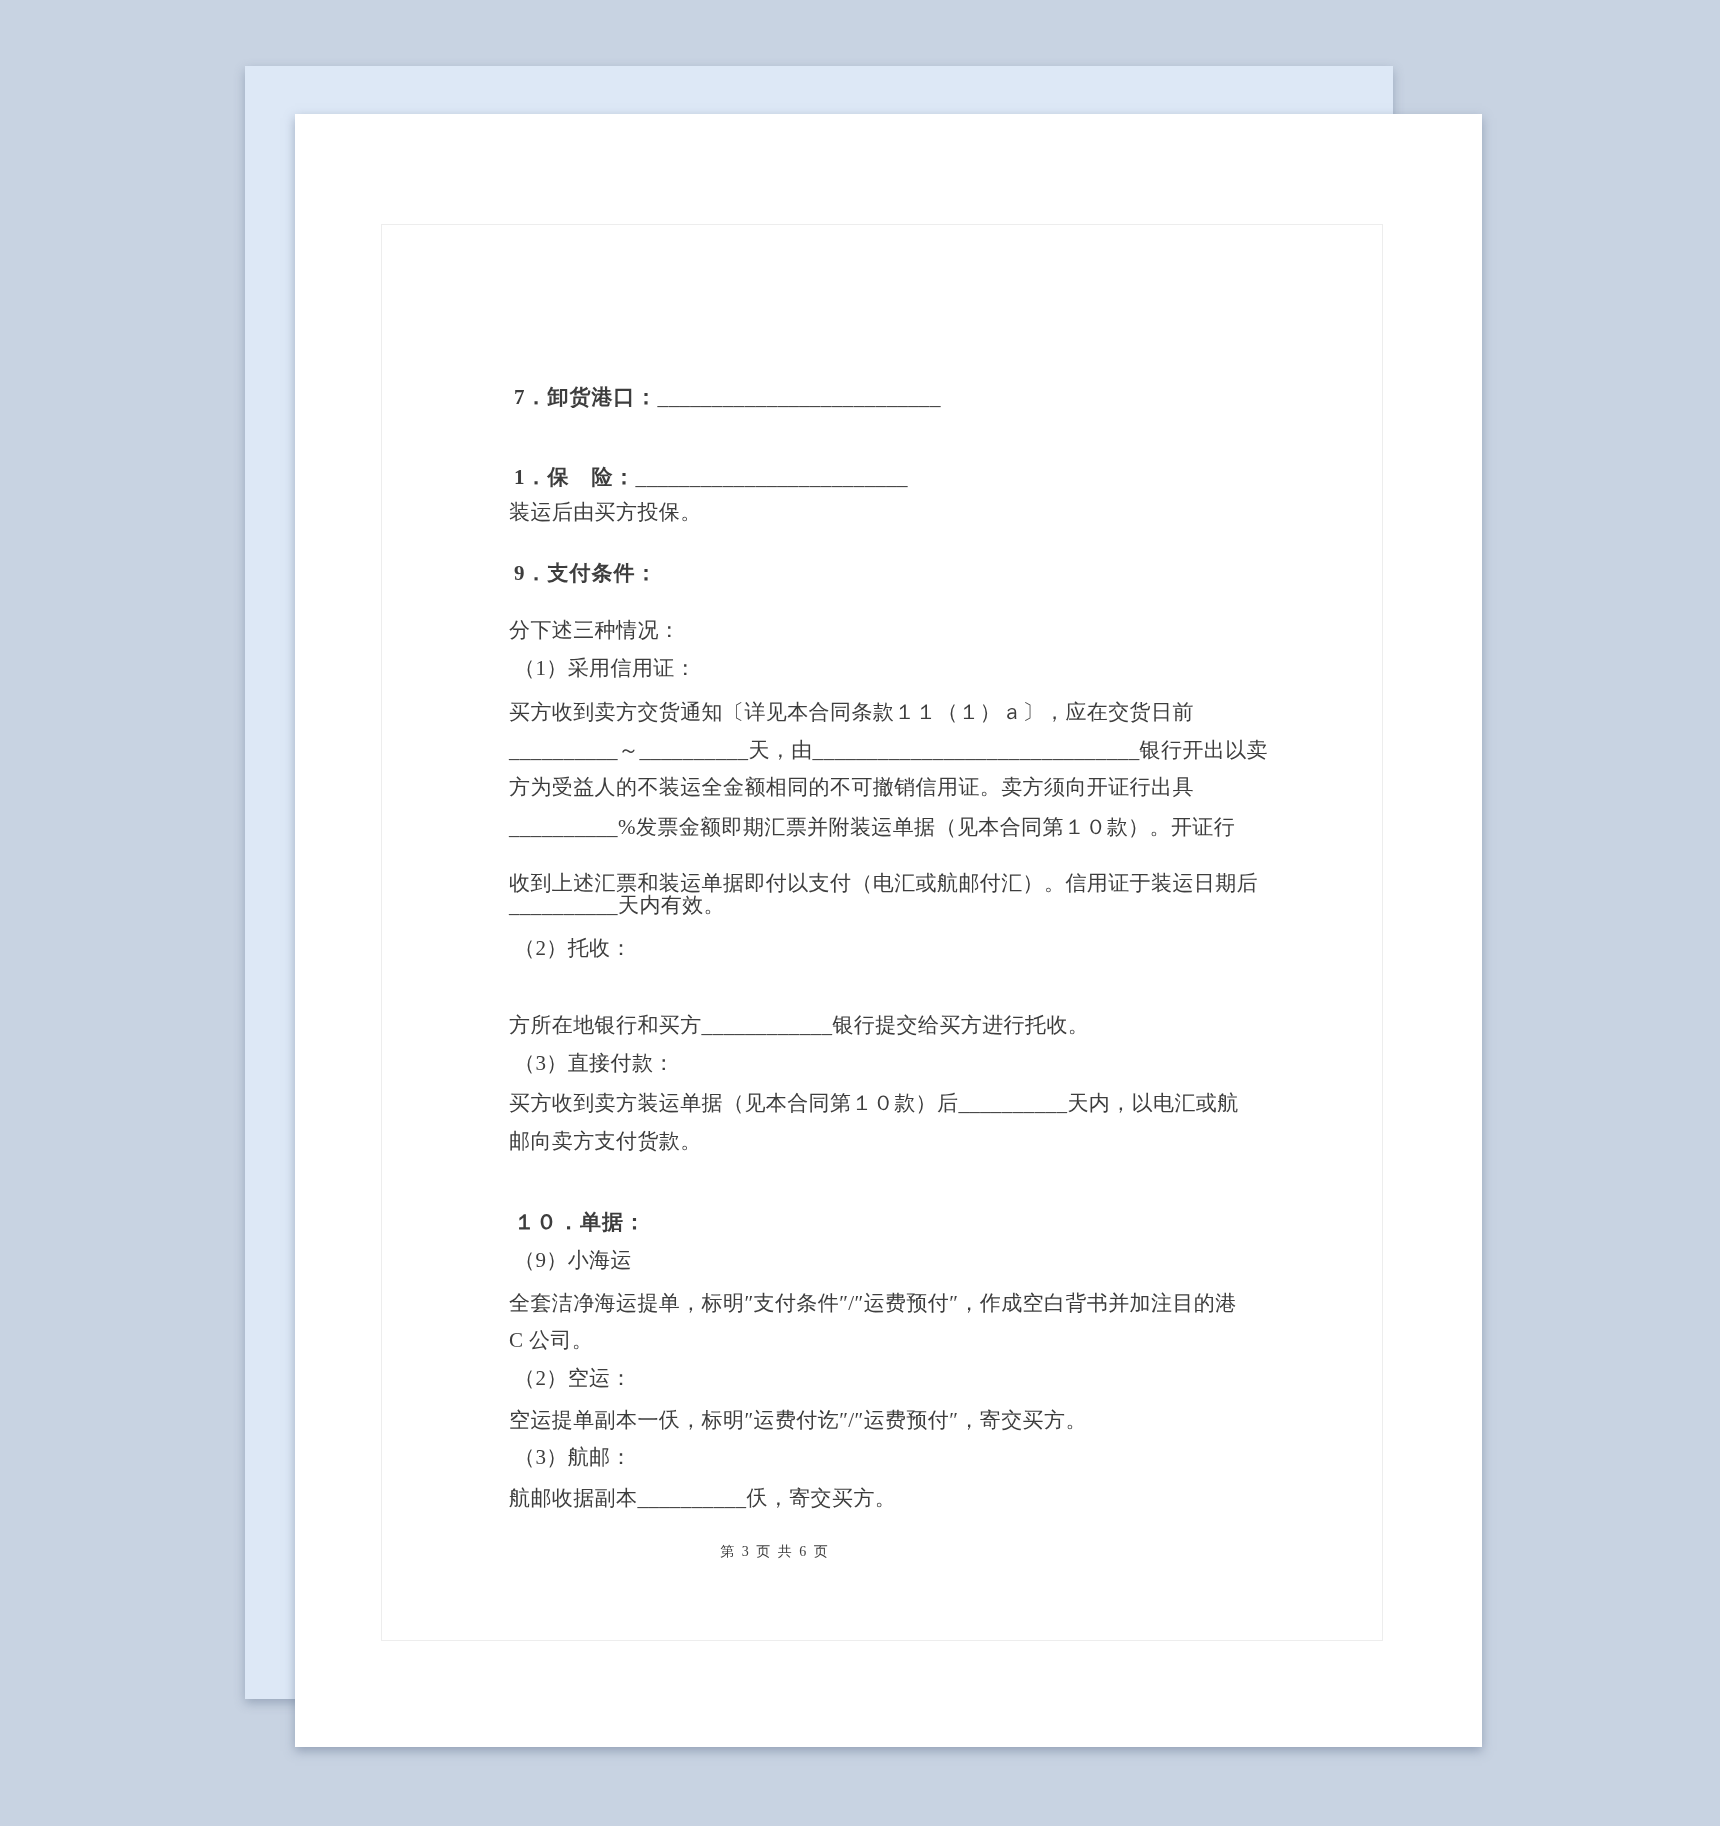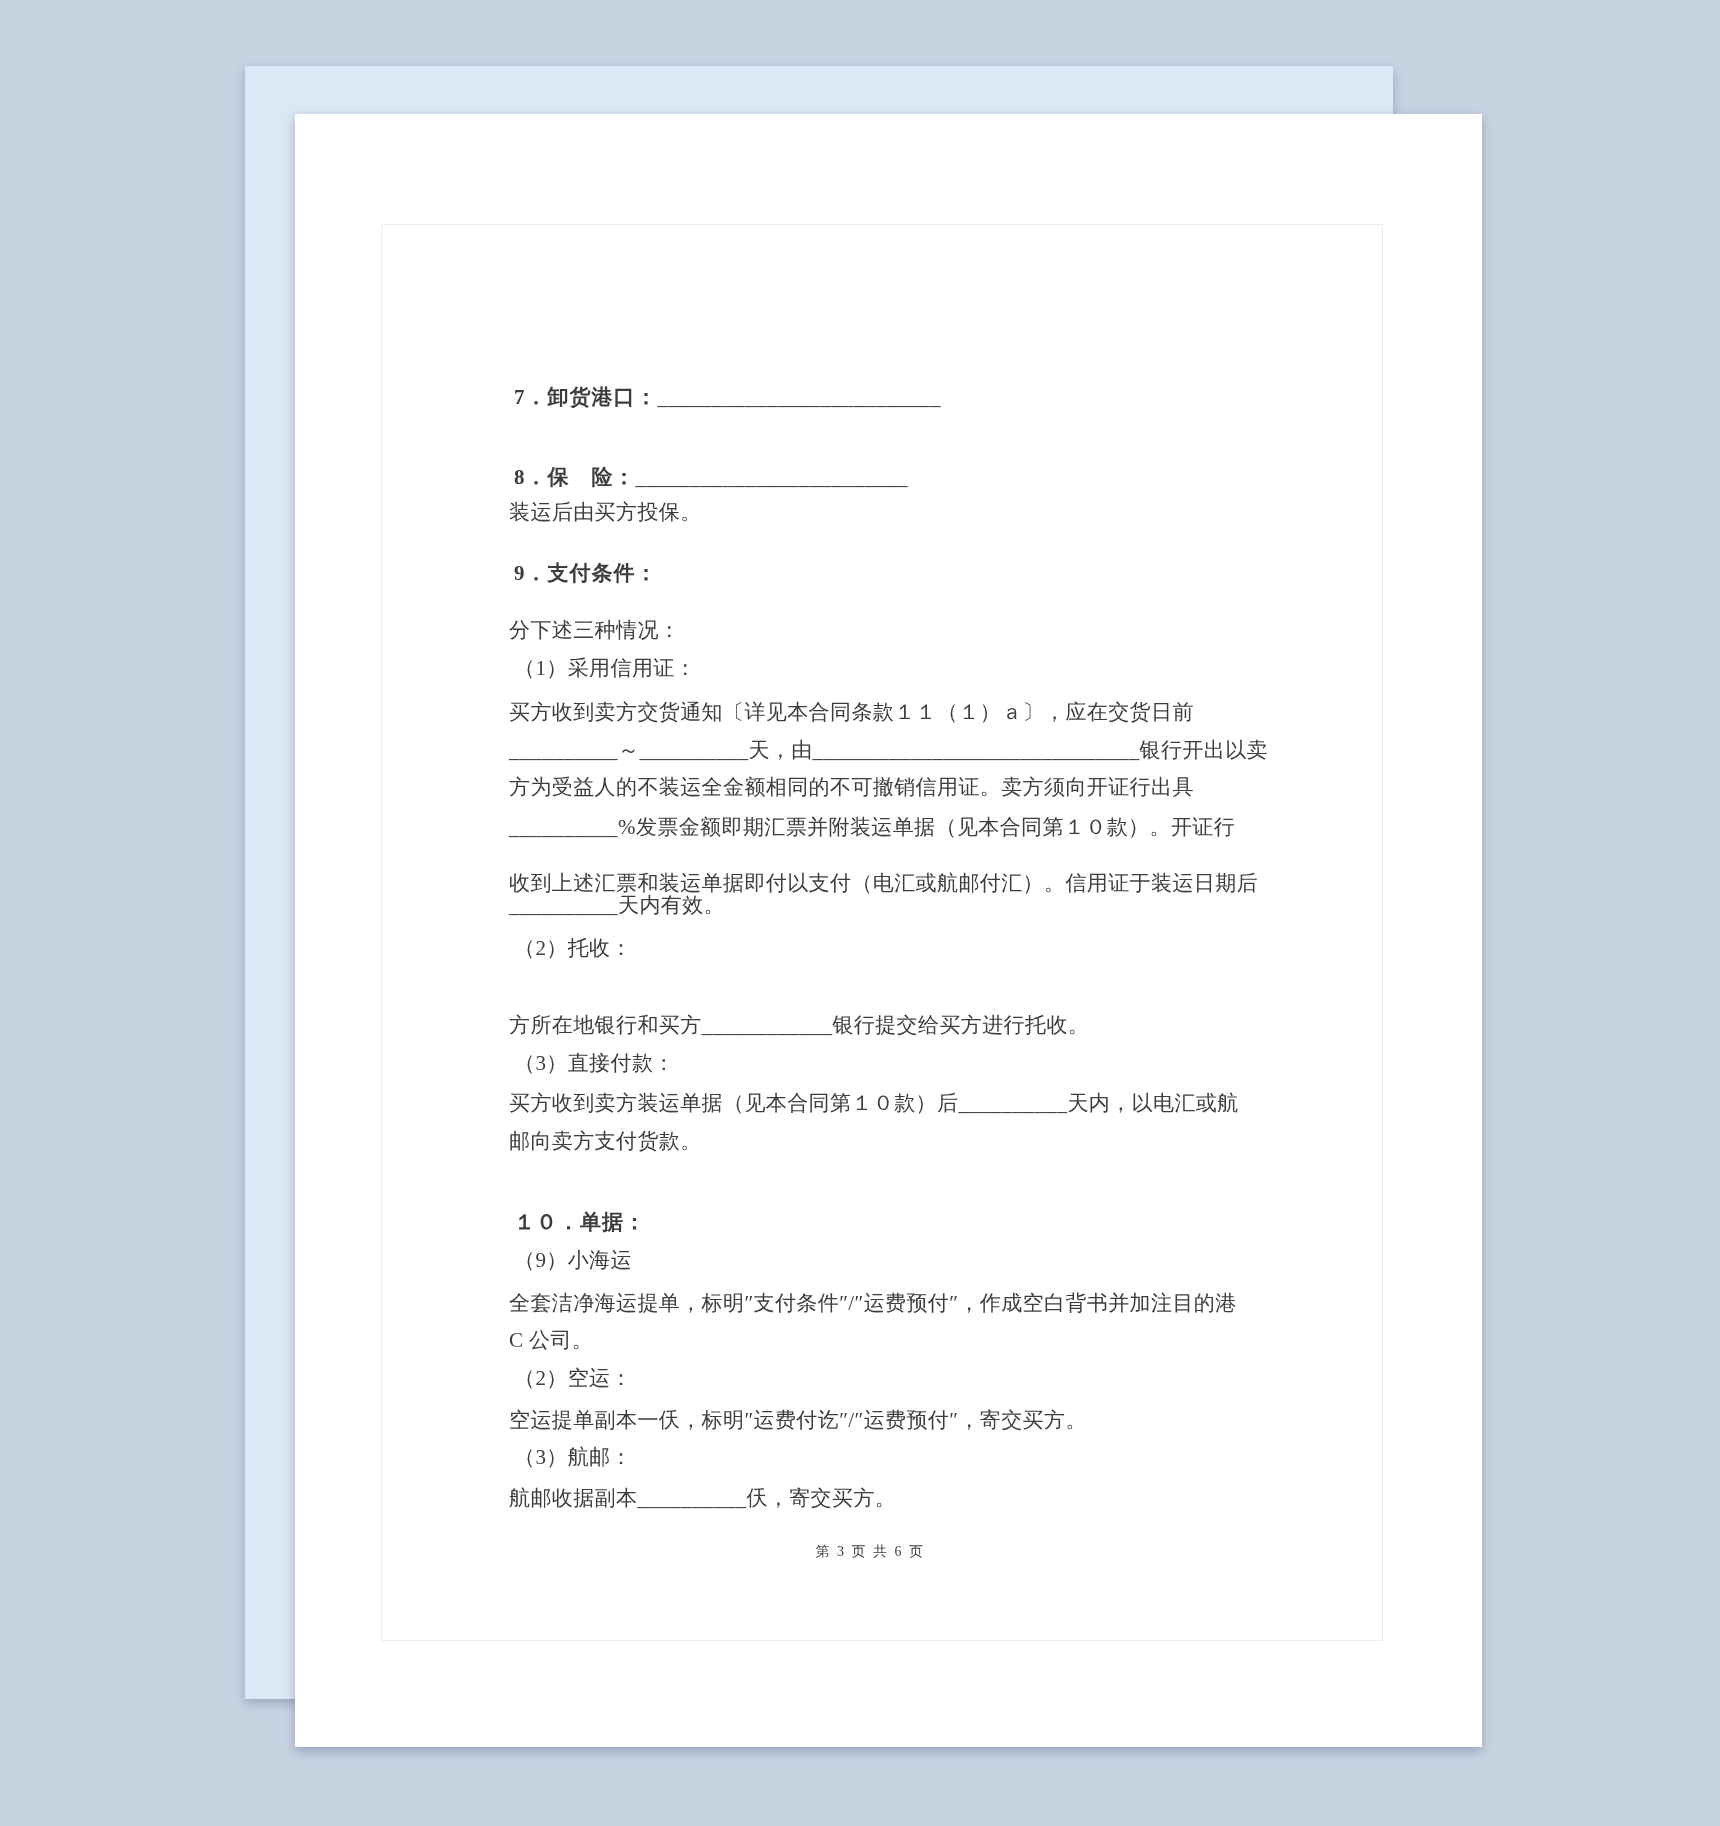--- a/index.html
+++ b/index.html
@@ -36,38 +36,38 @@
     font-size:21px;
     line-height:30px;
     color:#3d3d3d;
     letter-spacing:0.4px;
     white-space:nowrap;
   }
   .line b{font-weight:700;letter-spacing:1px;}
   .footer-line{
     position:absolute;
     top:1428px;left:330px;width:300px;
-    text-align:right;
+    text-align:center;
     font-size:14px;line-height:20px;
     letter-spacing:2px;
     color:#3d3d3d;
   }
 </style>
 </head>
 <body>
 
 <div class="canvas">
 
   <div class="back-page"></div>
 
   <div class="front-page">
     <div class="inner-box"></div>
 
     <div class="line" style="left:219px;top:268px"><b>7．卸货港口：</b><span>__________________________</span></div>
-    <div class="line" style="left:219px;top:348px"><b>8．保　险：</b><span>_________________________</span></div>
+    <div class="line" style="left:219px;top:348px"><b>1．保　险：</b><span>_________________________</span></div>
     <div class="line" style="left:214px;top:383px"><span>装运后由买方投保。</span></div>
     <div class="line" style="left:219px;top:444px"><b>9．支付条件：</b><span></span></div>
     <div class="line" style="left:214px;top:501px"><span>分下述三种情况：</span></div>
     <div class="line" style="left:219px;top:539px"><span>（1）采用信用证：</span></div>
     <div class="line" style="left:214px;top:583px"><span>买方收到卖方交货通知〔详见本合同条款１１（１）ａ〕，应在交货日前</span></div>
     <div class="line" style="left:214px;top:621px"><span>__________～__________天，由______________________________银行开出以卖</span></div>
     <div class="line" style="left:214px;top:658px"><span>方为受益人的不装运全金额相同的不可撤销信用证。卖方须向开证行出具</span></div>
     <div class="line" style="left:214px;top:698px"><span>__________%发票金额即期汇票并附装运单据（见本合同第１０款）。开证行</span></div>
     <div class="line" style="left:214px;top:754px"><span>收到上述汇票和装运单据即付以支付（电汇或航邮付汇）。信用证于装运日期后</span></div>
     <div class="line" style="left:214px;top:776px"><span>__________天内有效。</span></div>

